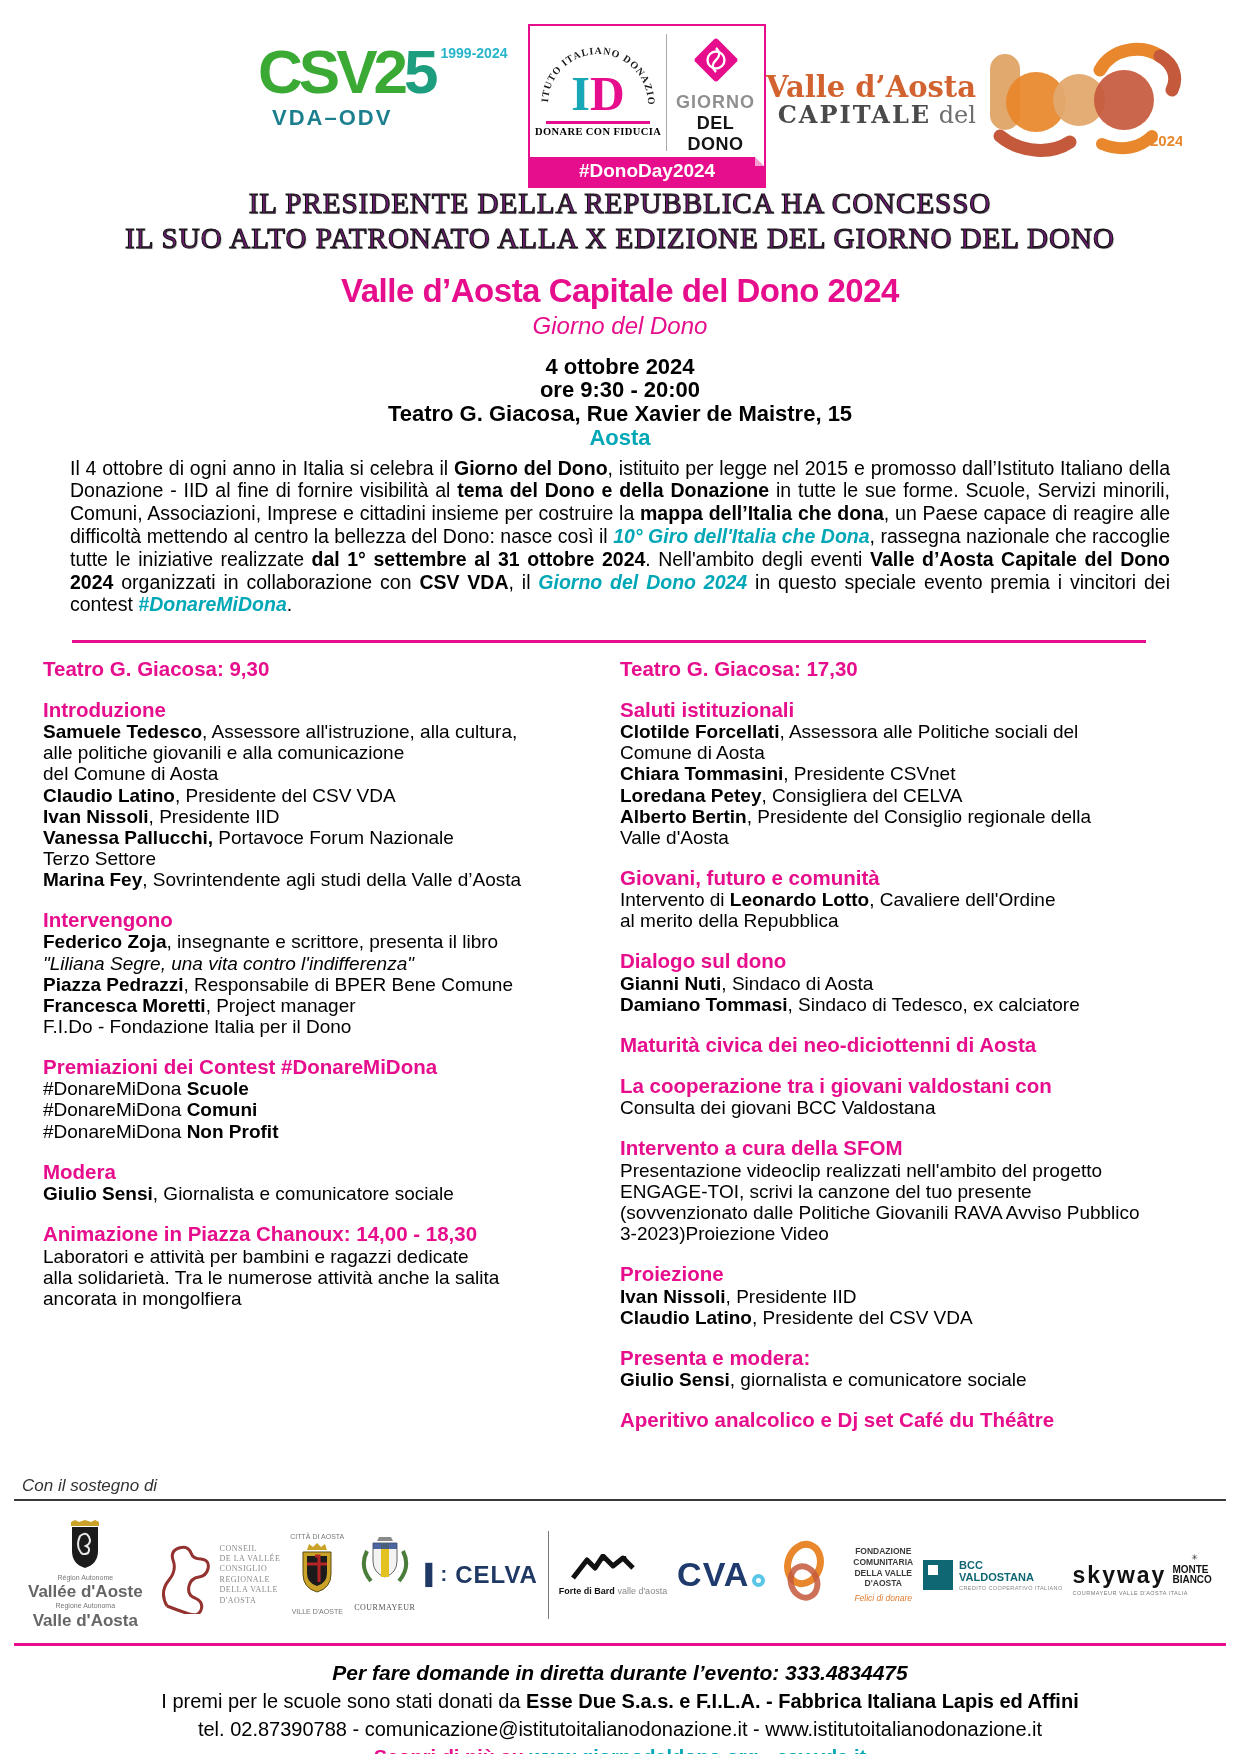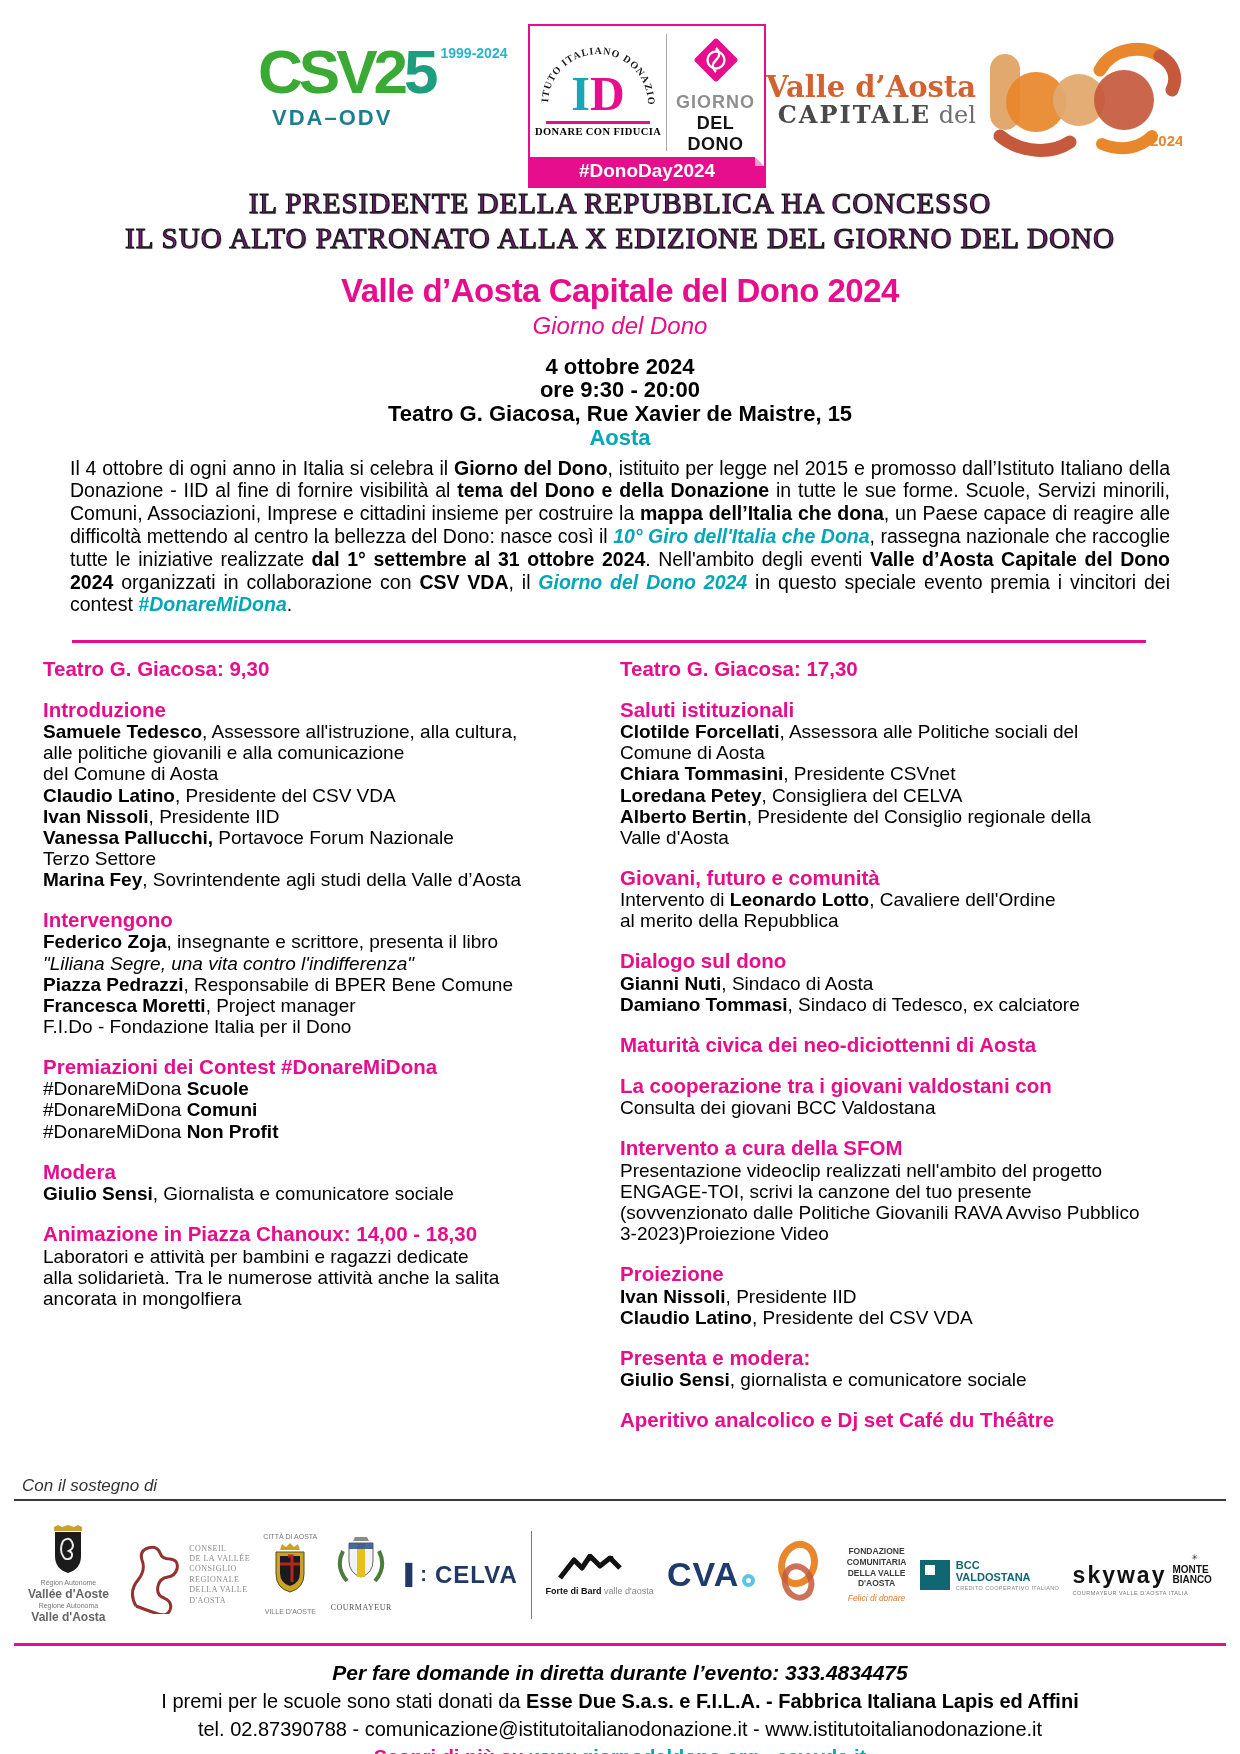--- a/index.html
+++ b/index.html
@@ -58,21 +58,21 @@
 .bh{color:var(--pink,#e60e8c);font-weight:bold;font-size:20.5px;line-height:1.05;margin-bottom:1px}
 .bl{font-size:19px;line-height:1.11}
 
 
 .sponsors{margin-top:26px}
 .support-label{font-style:italic;font-size:17px;color:#333;margin:0 0 3px 22px}
 .support-line{border-top:2px solid #3a3a3a;margin:0 14px}
 .sponsor-row{display:flex;align-items:center;justify-content:space-between;margin:20px 28px 14px;height:108px}
 .sp{text-align:center}
 .sp-t6{font-size:7px;color:#777;line-height:1.25}
-.sp-t10b{font-size:12px;color:#666;font-weight:bold;line-height:1.15}
+.sp-t10b{font-size:17px;color:#666;font-weight:bold;line-height:1.15}
 .sp-serif{font-family:"Liberation Serif",serif;font-size:8px;color:#555;letter-spacing:.5px}
 .sp-conseil{display:flex;align-items:center;gap:5px;text-align:left}
 .conseil-text div{font-family:"Liberation Serif",serif;font-size:8px;color:#8a8a8a;letter-spacing:.5px;line-height:1.3}
 .sp-celva{display:flex;align-items:center;gap:7px}
 .celva-ico{color:#1f3864;font-size:20px;font-weight:bold;letter-spacing:1px}
 .celva-txt{color:#1f3864;font-size:24px;font-weight:bold;letter-spacing:1px}
 .v-div{width:1px;height:88px;background:#777}
 .sp-bard .bard-line{font-size:9px;color:#111;margin-top:2px}
 .bard-sub{color:#888;font-weight:normal}
 .sp-cva{display:flex;align-items:center}

